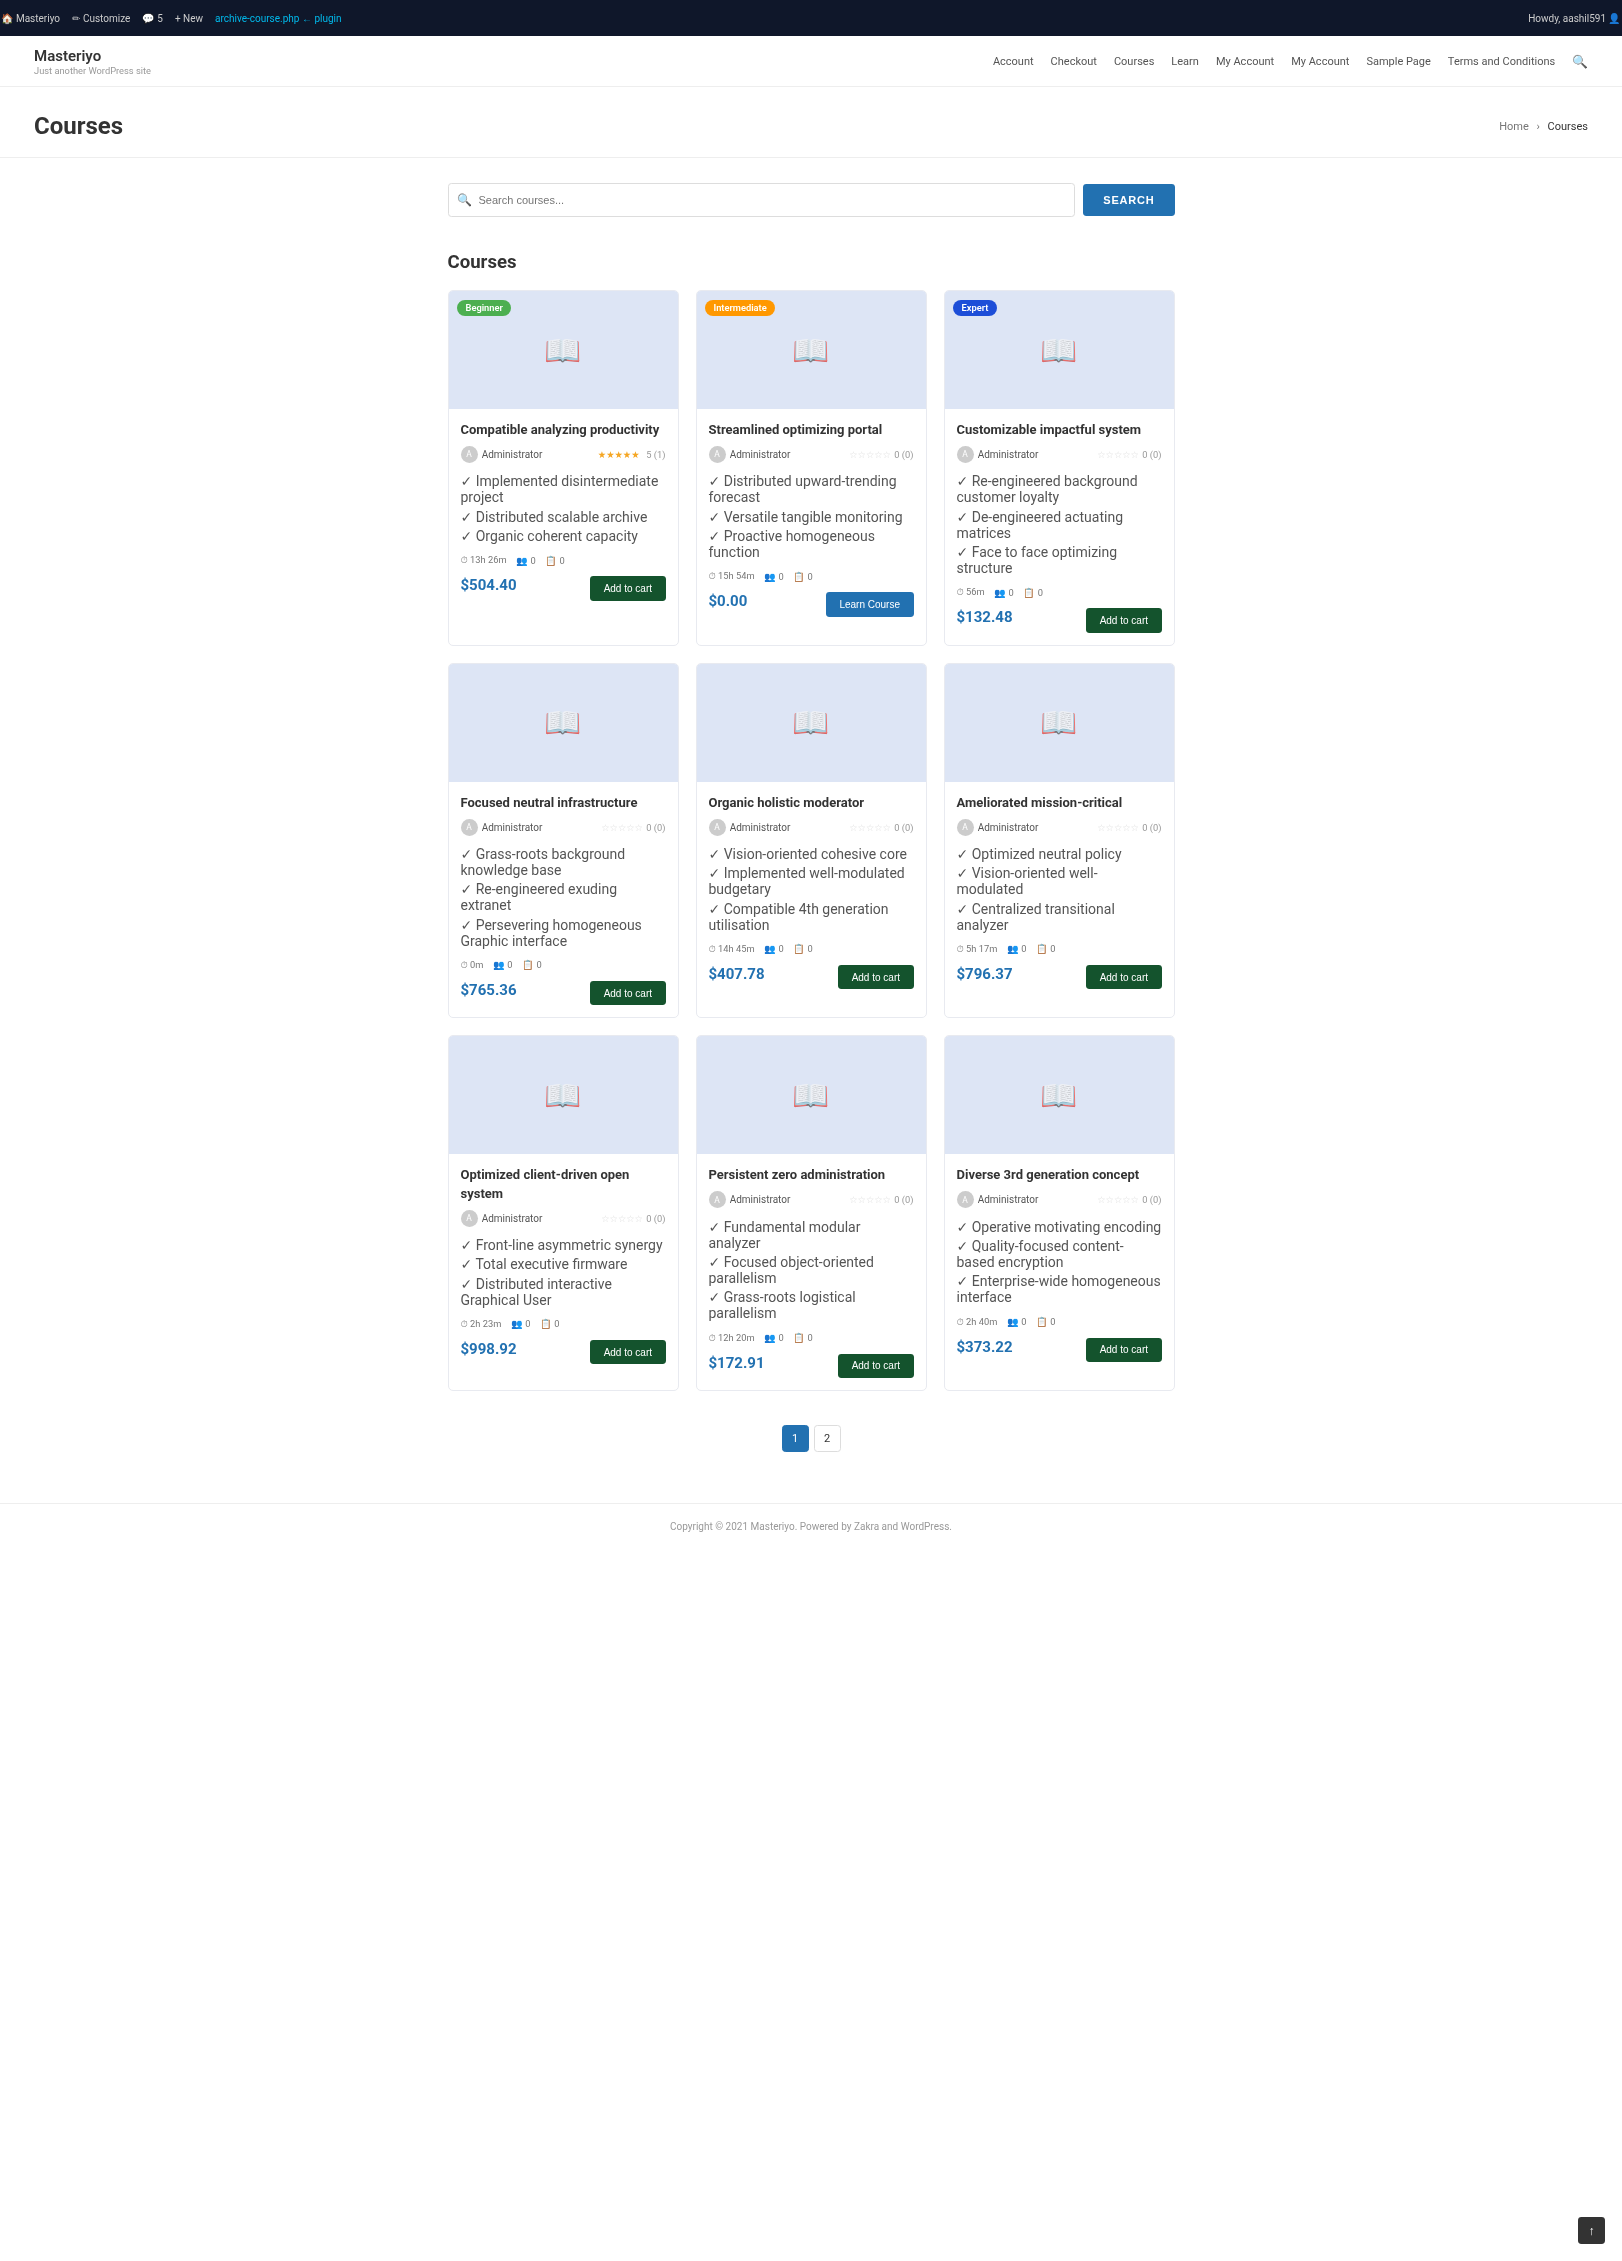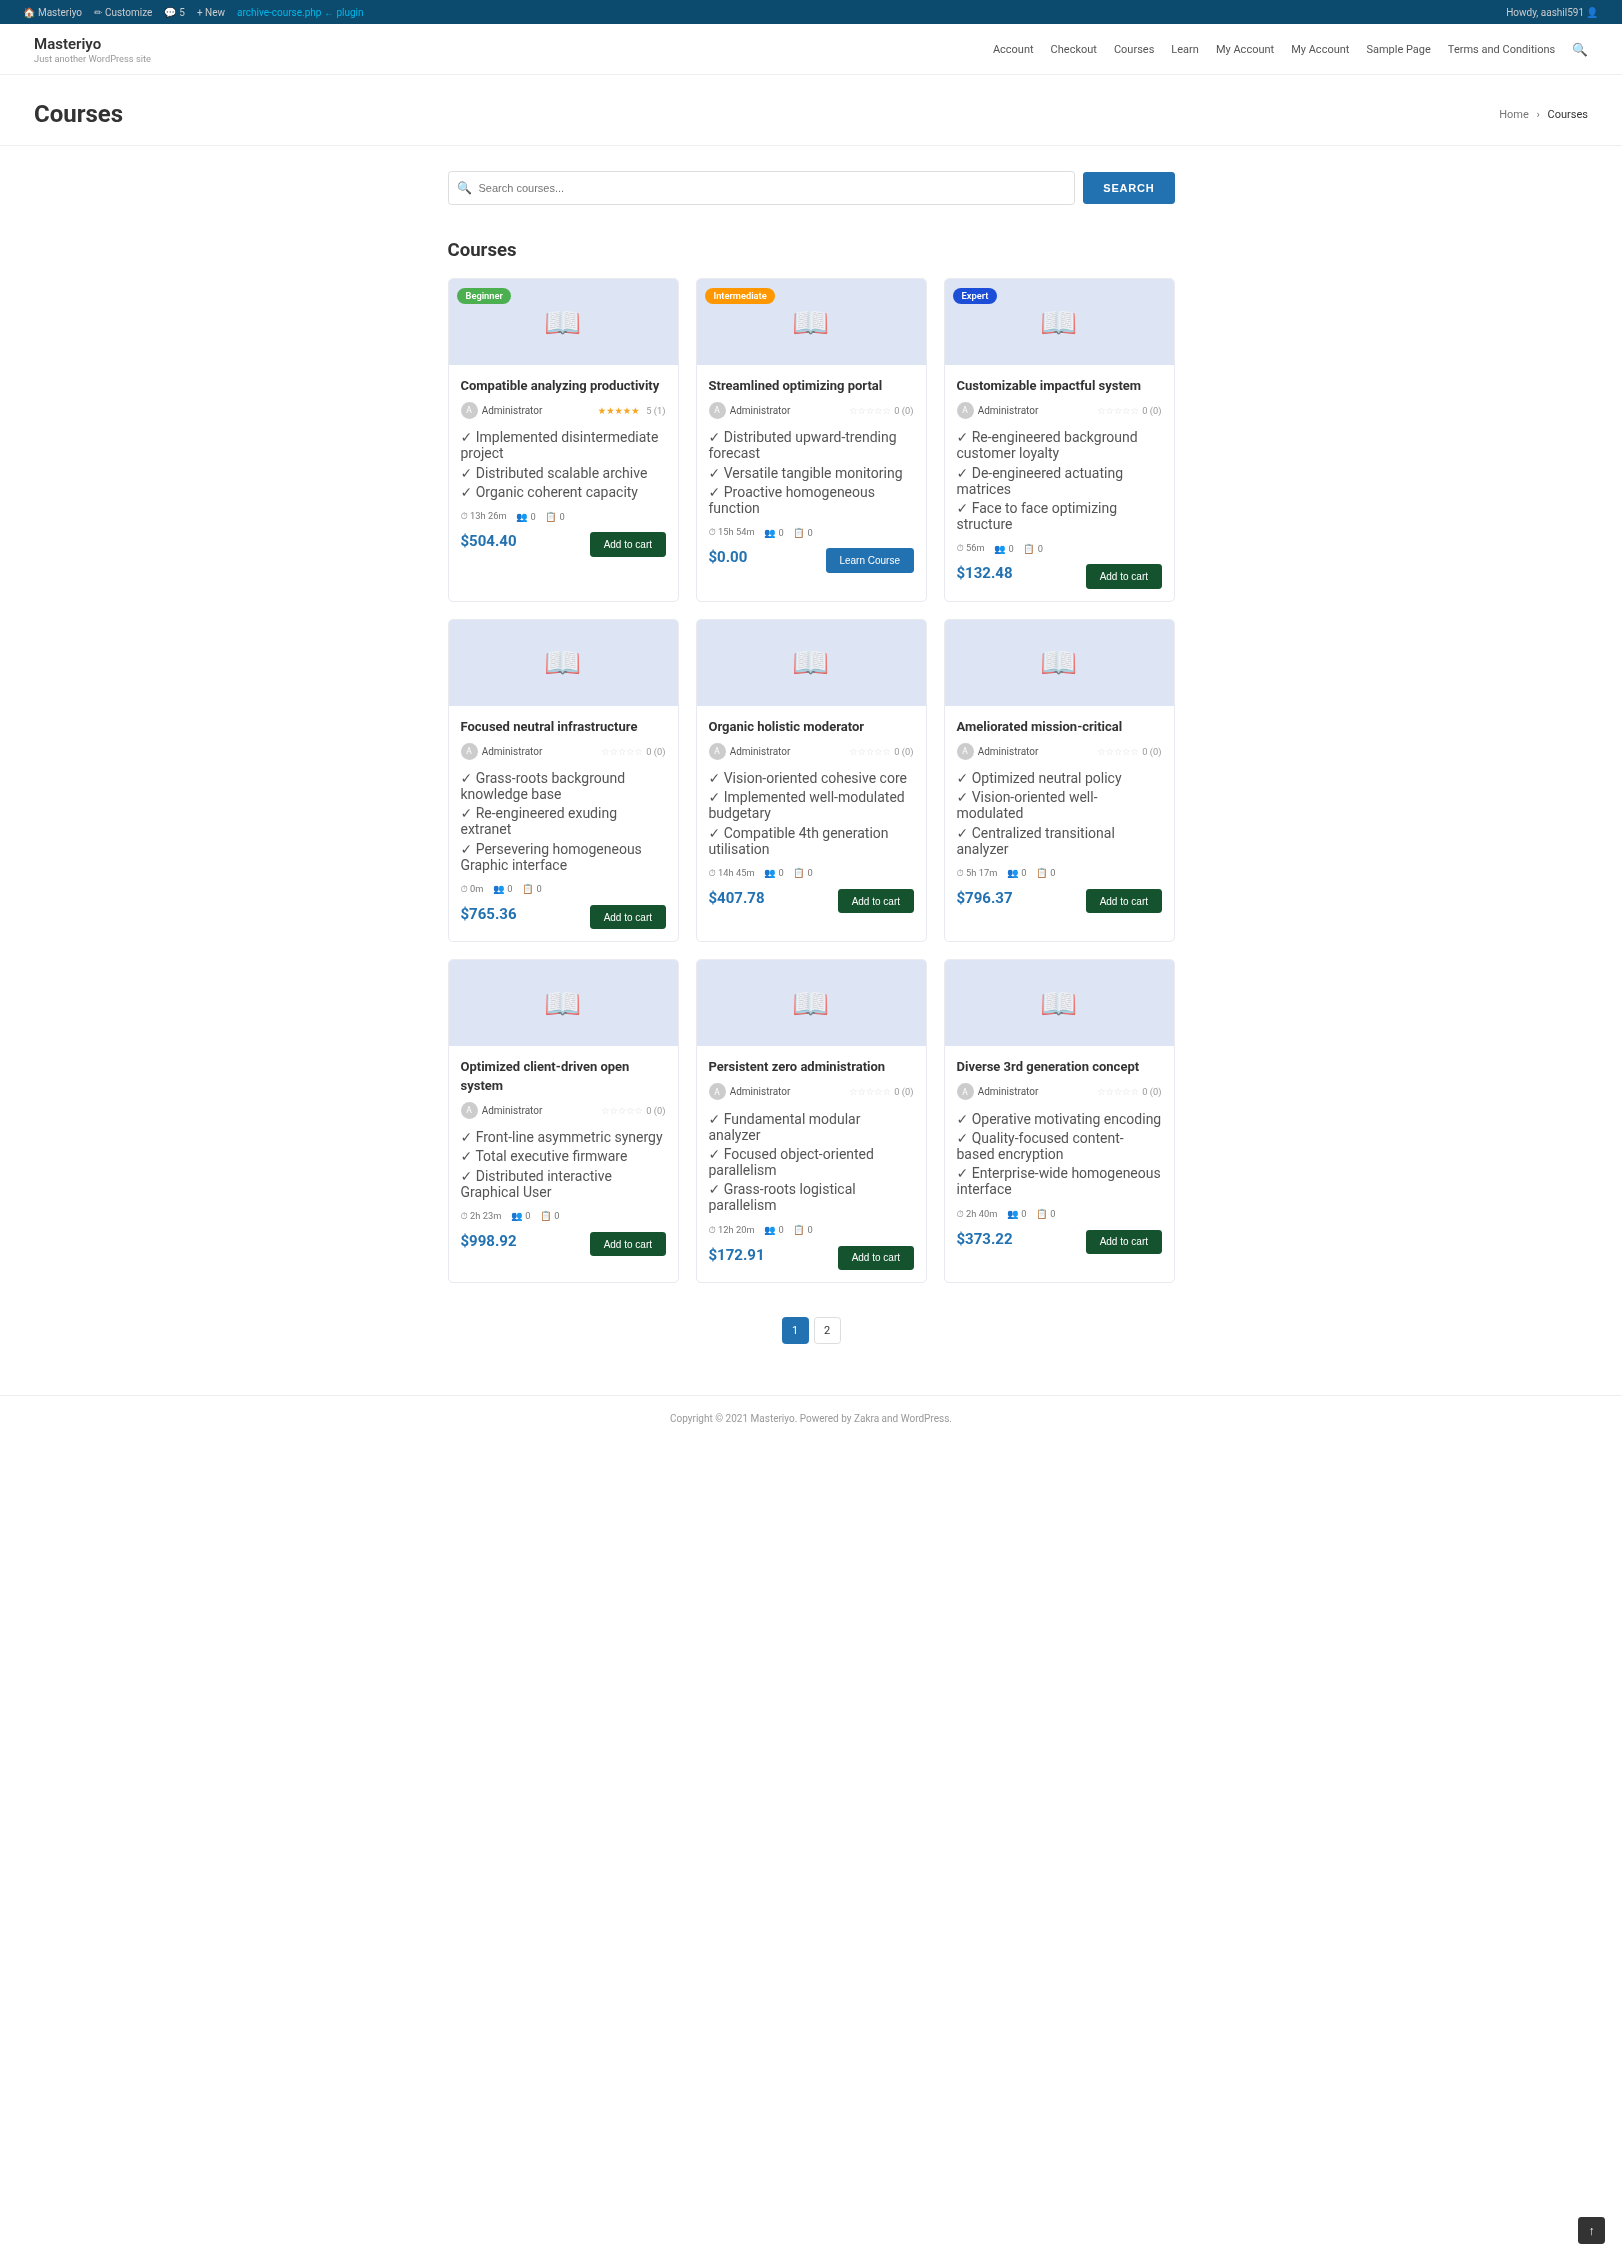--- a/index.html
+++ b/index.html
@@ -1,25 +1,25 @@
 <!DOCTYPE html>
 <html style="font-size:13.5px"><head>
   <meta charset="utf-8">
   <style>
     * { box-sizing: border-box; margin: 0; padding: 0; }
     body { font-family: -apple-system, BlinkMacSystemFont, 'Segoe UI', Roboto, sans-serif; font-size: 12px; color: #333; background: #fff; }
 
     
     .admin-bar {
-      background: #0c4a6e;
+      background: #0f172a;
       color: #ccc;
-      height: 24px;
+      height: 36px;
       display: flex;
       align-items: center;
-      padding: 0 23px;
+      padding: 0 1px;
       font-size: 10px;
       gap: 12px;
     }
     .admin-bar-item { color: #ccc; display: flex; align-items: center; gap: 3.4px; }
     .admin-bar-right { margin-left: auto; color: #ccc; }
     .admin-bar-highlight { color: #00b9eb; }
 
     
     .top-nav {
       display: flex;
@@ -85,21 +85,21 @@
 
     
     .course-card {
       border: 0.8px solid #e8eaf0;
       border-radius: 5px;
       overflow: hidden;
       background: #fff;
     }
     .course-thumbnail {
       background: #dde5f5;
-      height: 86px;
+      height: 118px;
       display: flex;
       align-items: center;
       justify-content: center;
       position: relative;
     }
     .course-thumbnail-icon { font-size: 30px; color: #8fa8d0; opacity: 0.7; }
     .level-badge {
       position: absolute;
       top: 8.5px;
       left: 8.5px;

